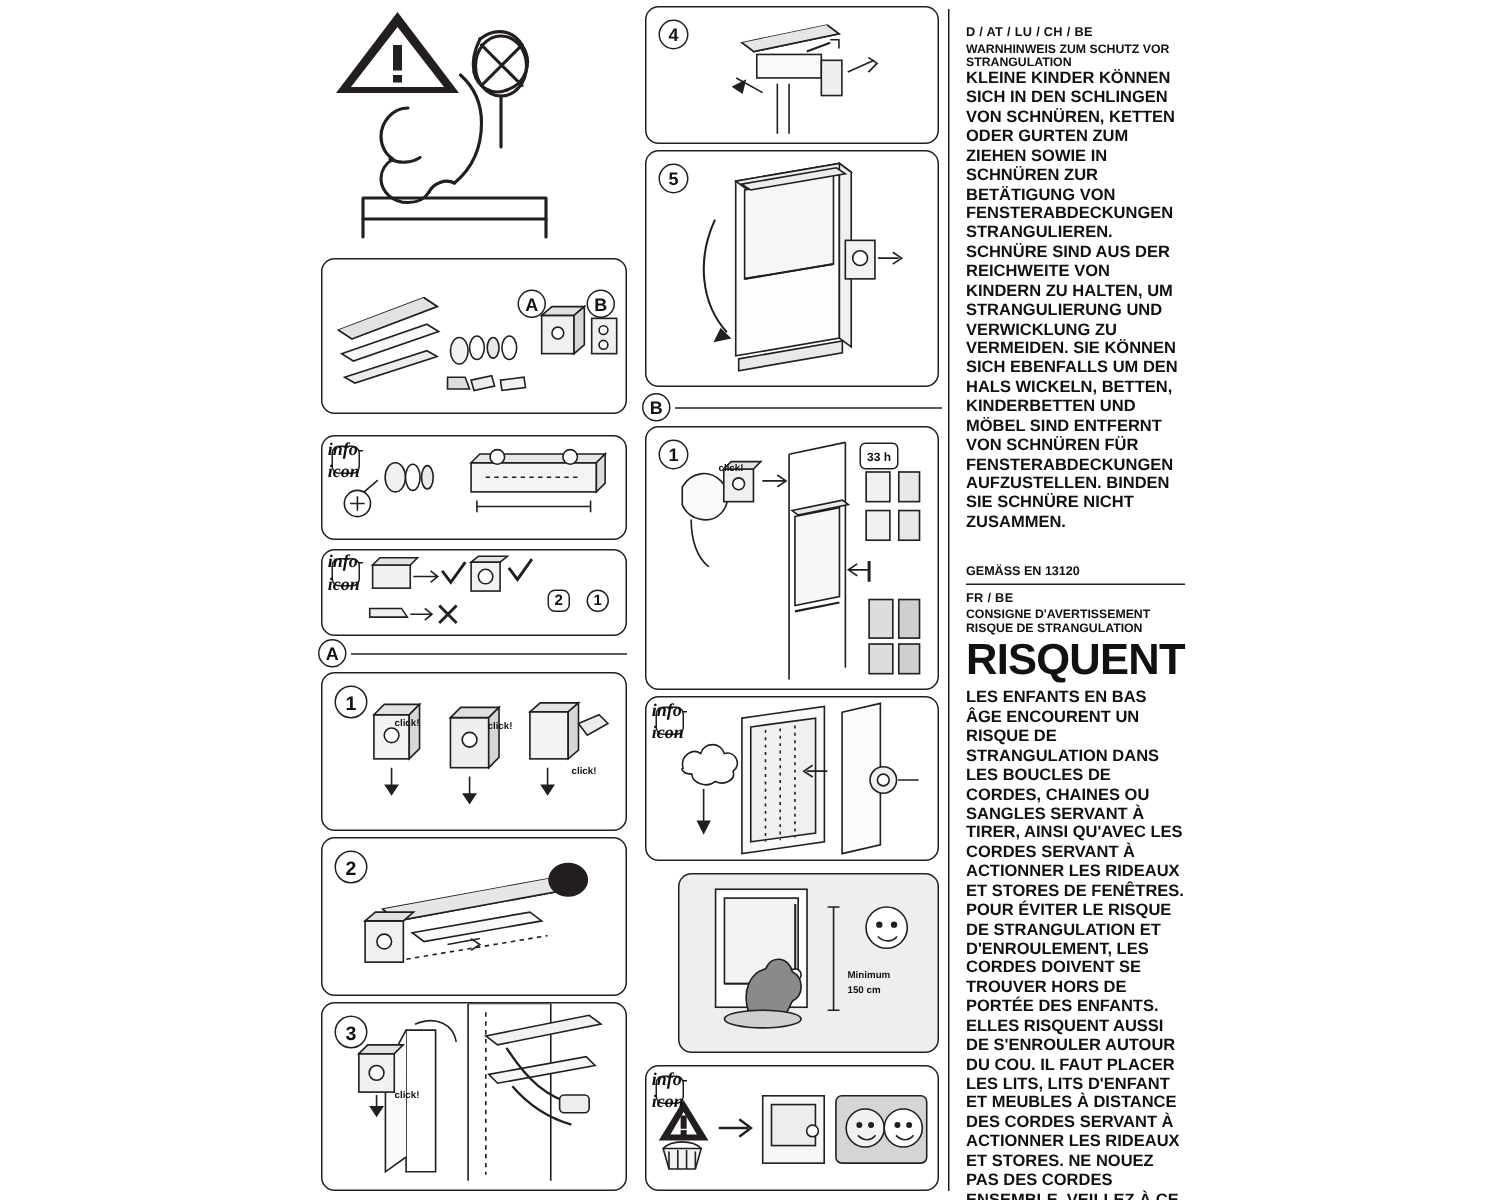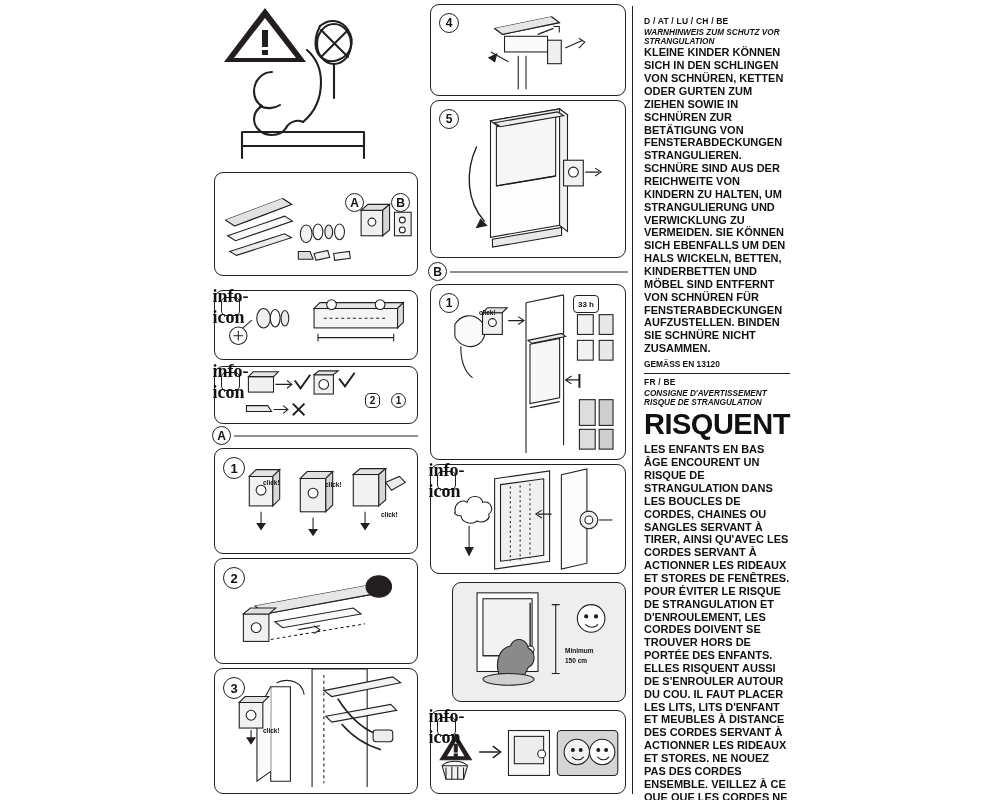--- a/index.html
+++ b/index.html
@@ -26,41 +26,41 @@
     position:absolute;
     width:19px;height:19px;
     border:1px solid #231f20;
     border-radius:5px;
     background:#fff;
     font-size:12px;font-weight:bold;
     display:flex;align-items:center;justify-content:center;
     box-sizing:border-box;
     z-index:6;
   }
-  .tag.info{font-family:"Liberation Serif",serif;font-size:18px;}
+  .tag.info{font-family:"Liberation Serif",serif;font-style:italic;font-size:12px;}
   .tag.rnd{border-radius:50%;}
 
   
   .art{position:absolute;inset:0;}
   .art svg{width:100%;height:100%;display:block;}
 
   
   .textcol{
     position:absolute;
     left:640px;top:16px;width:150px;height:790px;
     box-sizing:border-box;
     padding-left:4px;
   }
   .rule{border-top:1px solid #231f20;margin:4px 0 3px 0;}
   .lang{font-size:8.5px;font-weight:bold;letter-spacing:.2px;}
-  .sub{font-size:8.2px;font-weight:bold;line-height:1.12;margin-top:2px;text-transform:uppercase;font-style:italic;}
+  .sub{font-size:8.2px;font-weight:bold;line-height:1.12;margin-top:2px;text-transform:uppercase;}
   .big{font-size:31px;font-weight:bold;letter-spacing:-0.5px;line-height:1;margin:3px 0 4px 0;}
   .big.fr{font-size:29px;}
   .body{font-size:11px;line-height:1.17;text-transform:uppercase;font-weight:bold;}
-  .norm-note{font-size:8.4px;font-weight:bold;margin-top:4px;text-transform:uppercase;}
+  .norm-note{font-size:8.4px;font-weight:bold;margin-top:20px;text-transform:uppercase;}
   .vrule{
     position:absolute;left:632px;top:6px;width:0;height:788px;
     border-left:1px solid #231f20;
   }
   .tiny{font-size:6.5px;font-weight:bold;}
 </style>
 </head>
 <body>
 
 <div class="sheet">

